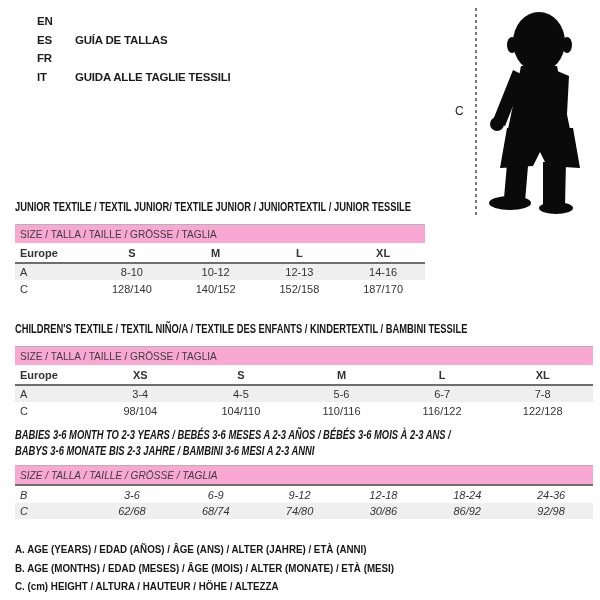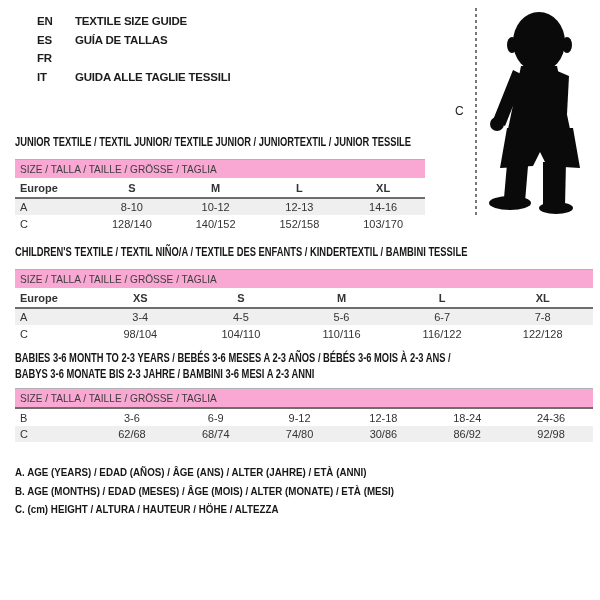--- a/index.html
+++ b/index.html
@@ -26,23 +26,23 @@
     background:repeating-linear-gradient(to bottom,#777 0 3px,transparent 3px 6px);
   }
   .measure-label{position:absolute;left:0;top:96px;font-size:12px;color:#222;}
   .baby{position:absolute;left:30px;top:0;}
 
   
   .ctitle{
     font-weight:bold;font-size:12px;line-height:16px;color:#161616;
     white-space:nowrap;transform:scaleX(0.78);transform-origin:0 50%;
   }
-  .sec1{margin-top:48px;}
-  .sec2{margin-top:12px;}
-  .sec3{margin-top:8px;}
+  .sec1{margin-top:113px;}
+  .sec2{margin-top:24px;}
+  .sec3{margin-top:8px;font-style:italic;}
   .t1 .ctitle, .t2 .ctitle{margin-bottom:9px;}
   .t3-title{margin-bottom:6px;}
 
   
   table{border-collapse:collapse;table-layout:fixed;font-size:11px;color:#333;}
   .tbl-junior{width:410px;}
   .tbl-children,.tbl-babies{width:578px;}
   th.size-bar{
     background:#f9a8d4;text-align:left;font-weight:normal;color:#3d3d3d;
     height:18px;padding:0 0 0 5px;border-top:1px solid #b2b2b2;
@@ -86,21 +86,20 @@
         <ellipse cx="71" cy="200" rx="17" ry="6"></ellipse>
       </g>
     </svg>
   </div>
 
   <div class="content">
 
     <div class="lang-block">
       <div class="lang-row">
         <span class="lang-code">EN</span>
-        <span class="lang-title">TEXTILE SIZE GUIDE</span>
       </div>
       <div class="lang-row">
         <span class="lang-code">ES</span>
         <span class="lang-title">GUÍA DE TALLAS</span>
       </div>
       <div class="lang-row">
         <span class="lang-code">FR</span>
       </div>
       <div class="lang-row">
         <span class="lang-code">IT</span>
@@ -134,21 +133,21 @@
           <td>8-10</td>
           <td>10-12</td>
           <td>12-13</td>
           <td>14-16</td>
         </tr>
         <tr>
           <td class="lbl">C</td>
           <td>128/140</td>
           <td>140/152</td>
           <td>152/158</td>
-          <td>103/170</td>
+          <td>187/170</td>
         </tr>
       </tbody>
         </table>
     </div>
 
     <div class="sec2 t2">
       <div class="ctitle">CHILDREN'S TEXTILE / TEXTIL NIÑO/A / TEXTILE DES ENFANTS / KINDERTEXTIL / BAMBINI TESSILE</div>
       <table class="tbl-children">
         <colgroup>
             <col style="width:75px">

